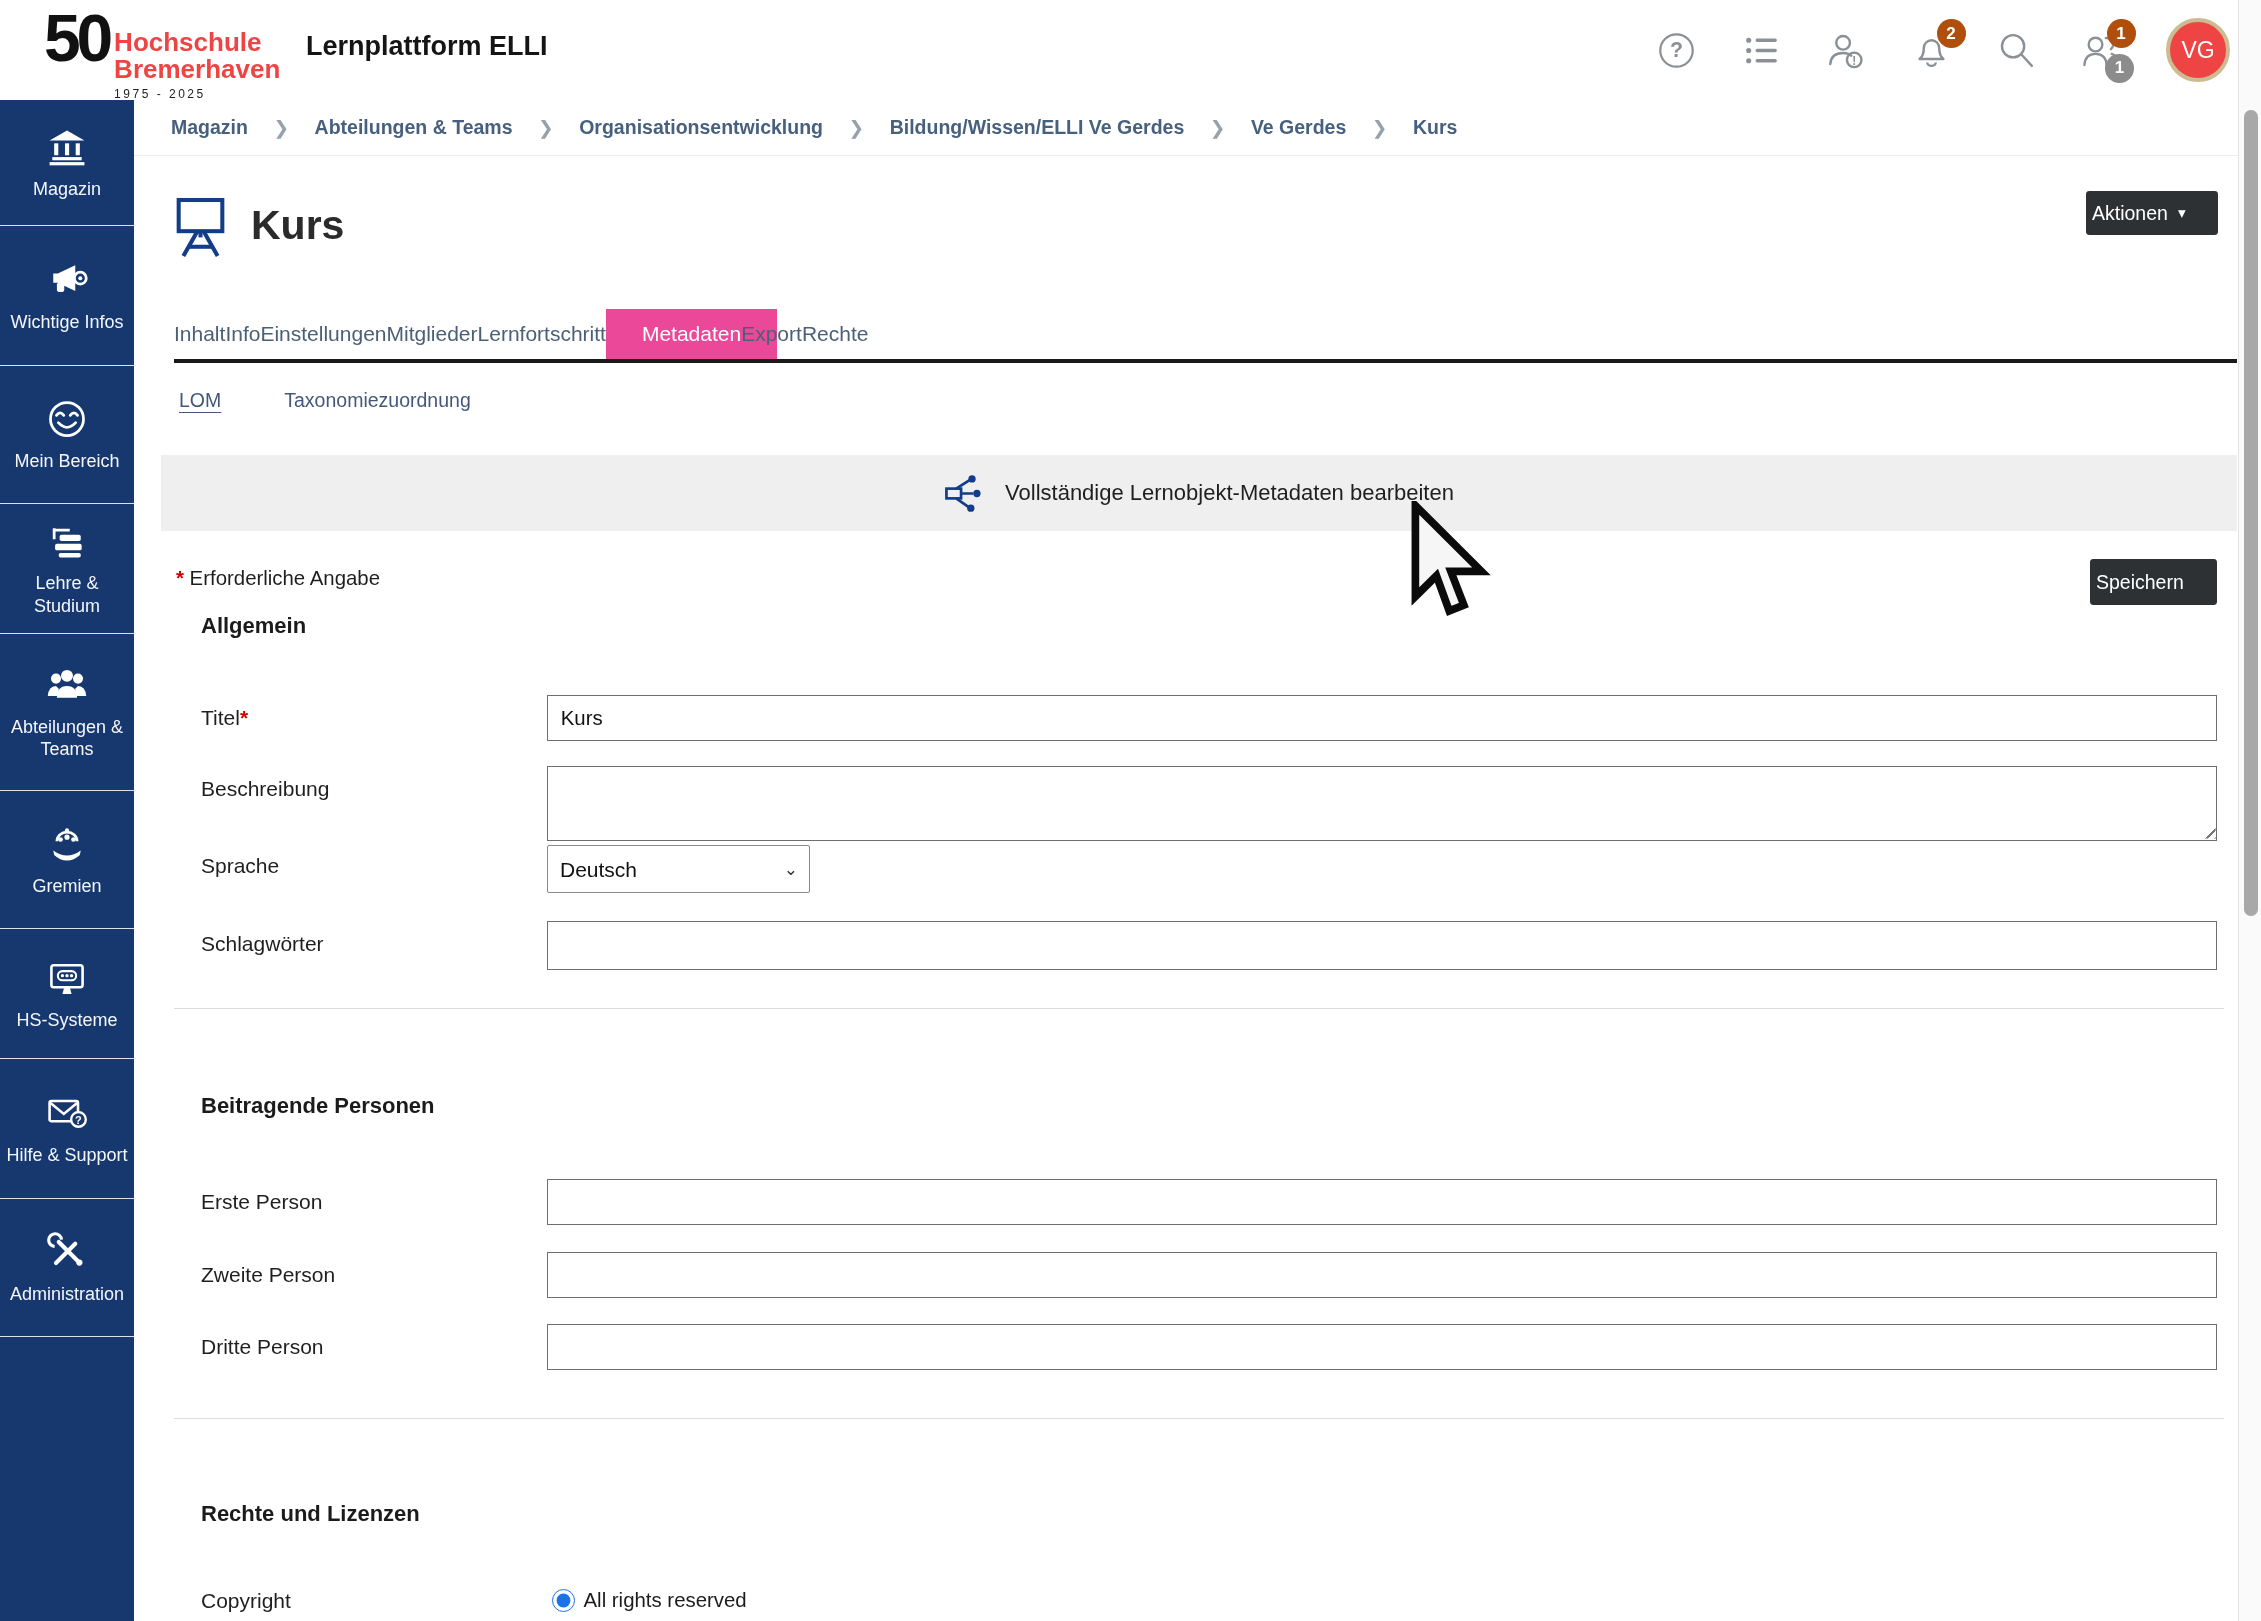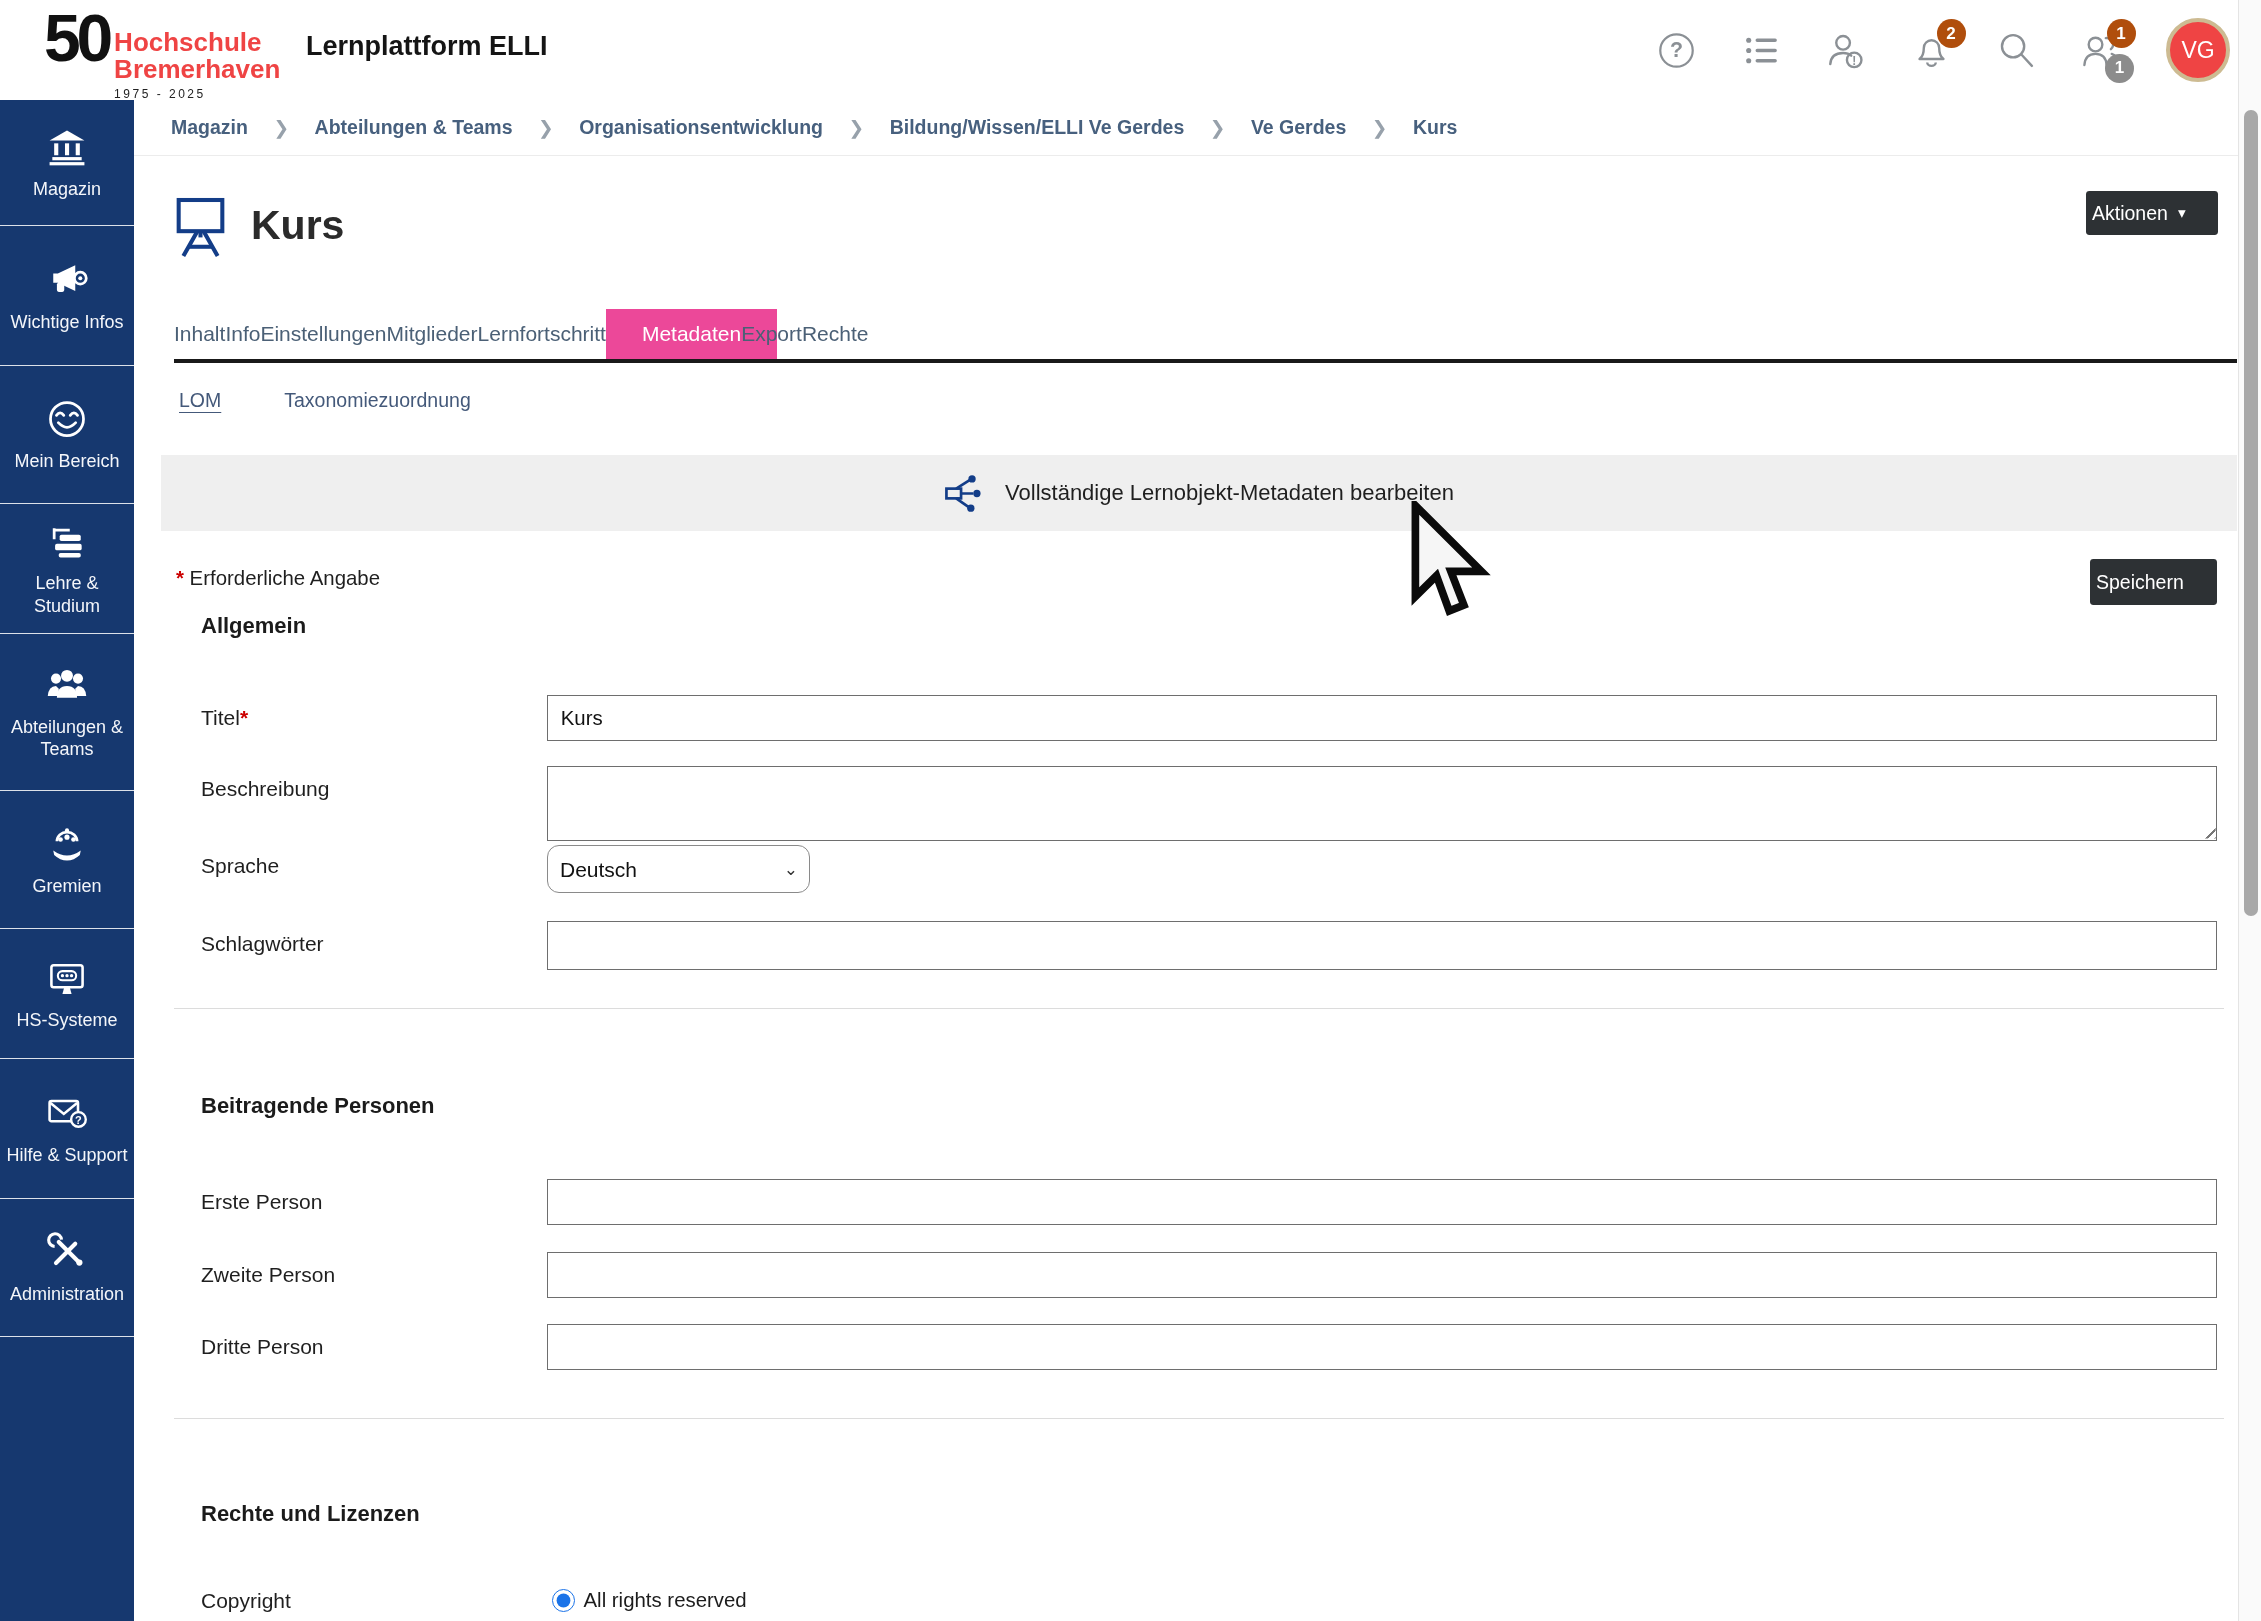--- a/index.html
+++ b/index.html
@@ -61,21 +61,21 @@
   .section-h{position:absolute;font-size:22px;font-weight:700;color:#1b1b1b;}
   .f-label{position:absolute;left:201px;font-size:21px;color:#1f1f1f;}
   .f-input{position:absolute;left:547px;width:1670px;height:46px;border:1.7px solid #6e6e6e;border-radius:0;
            font-size:20.4px;font-family:inherit;padding:0 12.7px;box-sizing:border-box;color:#111;background:#fff;}
   .f-textarea{position:absolute;left:547px;width:1670px;height:75px;border:1.7px solid #6e6e6e;font-size:20.4px;
               font-family:inherit;padding:6.8px 12.7px;box-sizing:border-box;resize:none;background:#fff;}
   .grip{position:absolute;left:2202px;width:13.6px;height:13.6px;pointer-events:none;
         background:repeating-linear-gradient(135deg,#777 0 1.7px,transparent 1.7px 6px);
         clip-path:polygon(100% 0,100% 100%,0 100%);}
   .f-select-wrap{position:absolute;left:547px;width:263px;height:48px;}
-  .f-select{width:100%;height:100%;border:1.7px solid #8a8a8a;border-radius:12px;background:#fff;
+  .f-select{width:100%;height:100%;border:1.7px solid #8a8a8a;border-radius:2px;background:#fff;
             font-size:21px;font-family:inherit;padding:0 34px 0 12px;appearance:none;-webkit-appearance:none;color:#111;}
   .f-select-chev{position:absolute;right:12px;top:13.6px;pointer-events:none;color:#333;font-size:17px;}
   .divider{position:absolute;left:174px;width:2050px;height:0;border-top:1.7px solid #dcdcdc;}
   .radio-row{position:absolute;left:552px;display:flex;align-items:center;gap:8.5px;}
   .radio-row input{width:23px;height:23px;accent-color:#1a73e8;margin:0;cursor:pointer;}
   .radio-row .rlbl{font-size:20.4px;color:#1c1c1c;}
   
   .scroll-track{position:absolute;right:0;top:0;width:22px;height:1621px;background:#fafafa;border-left:0.8px solid #e4e4e4;z-index:8;}
   .scroll-thumb{position:absolute;right:3.4px;top:110px;width:13.6px;height:806px;border-radius:6.8px;background:#a8a8a8;cursor:pointer;}
   

